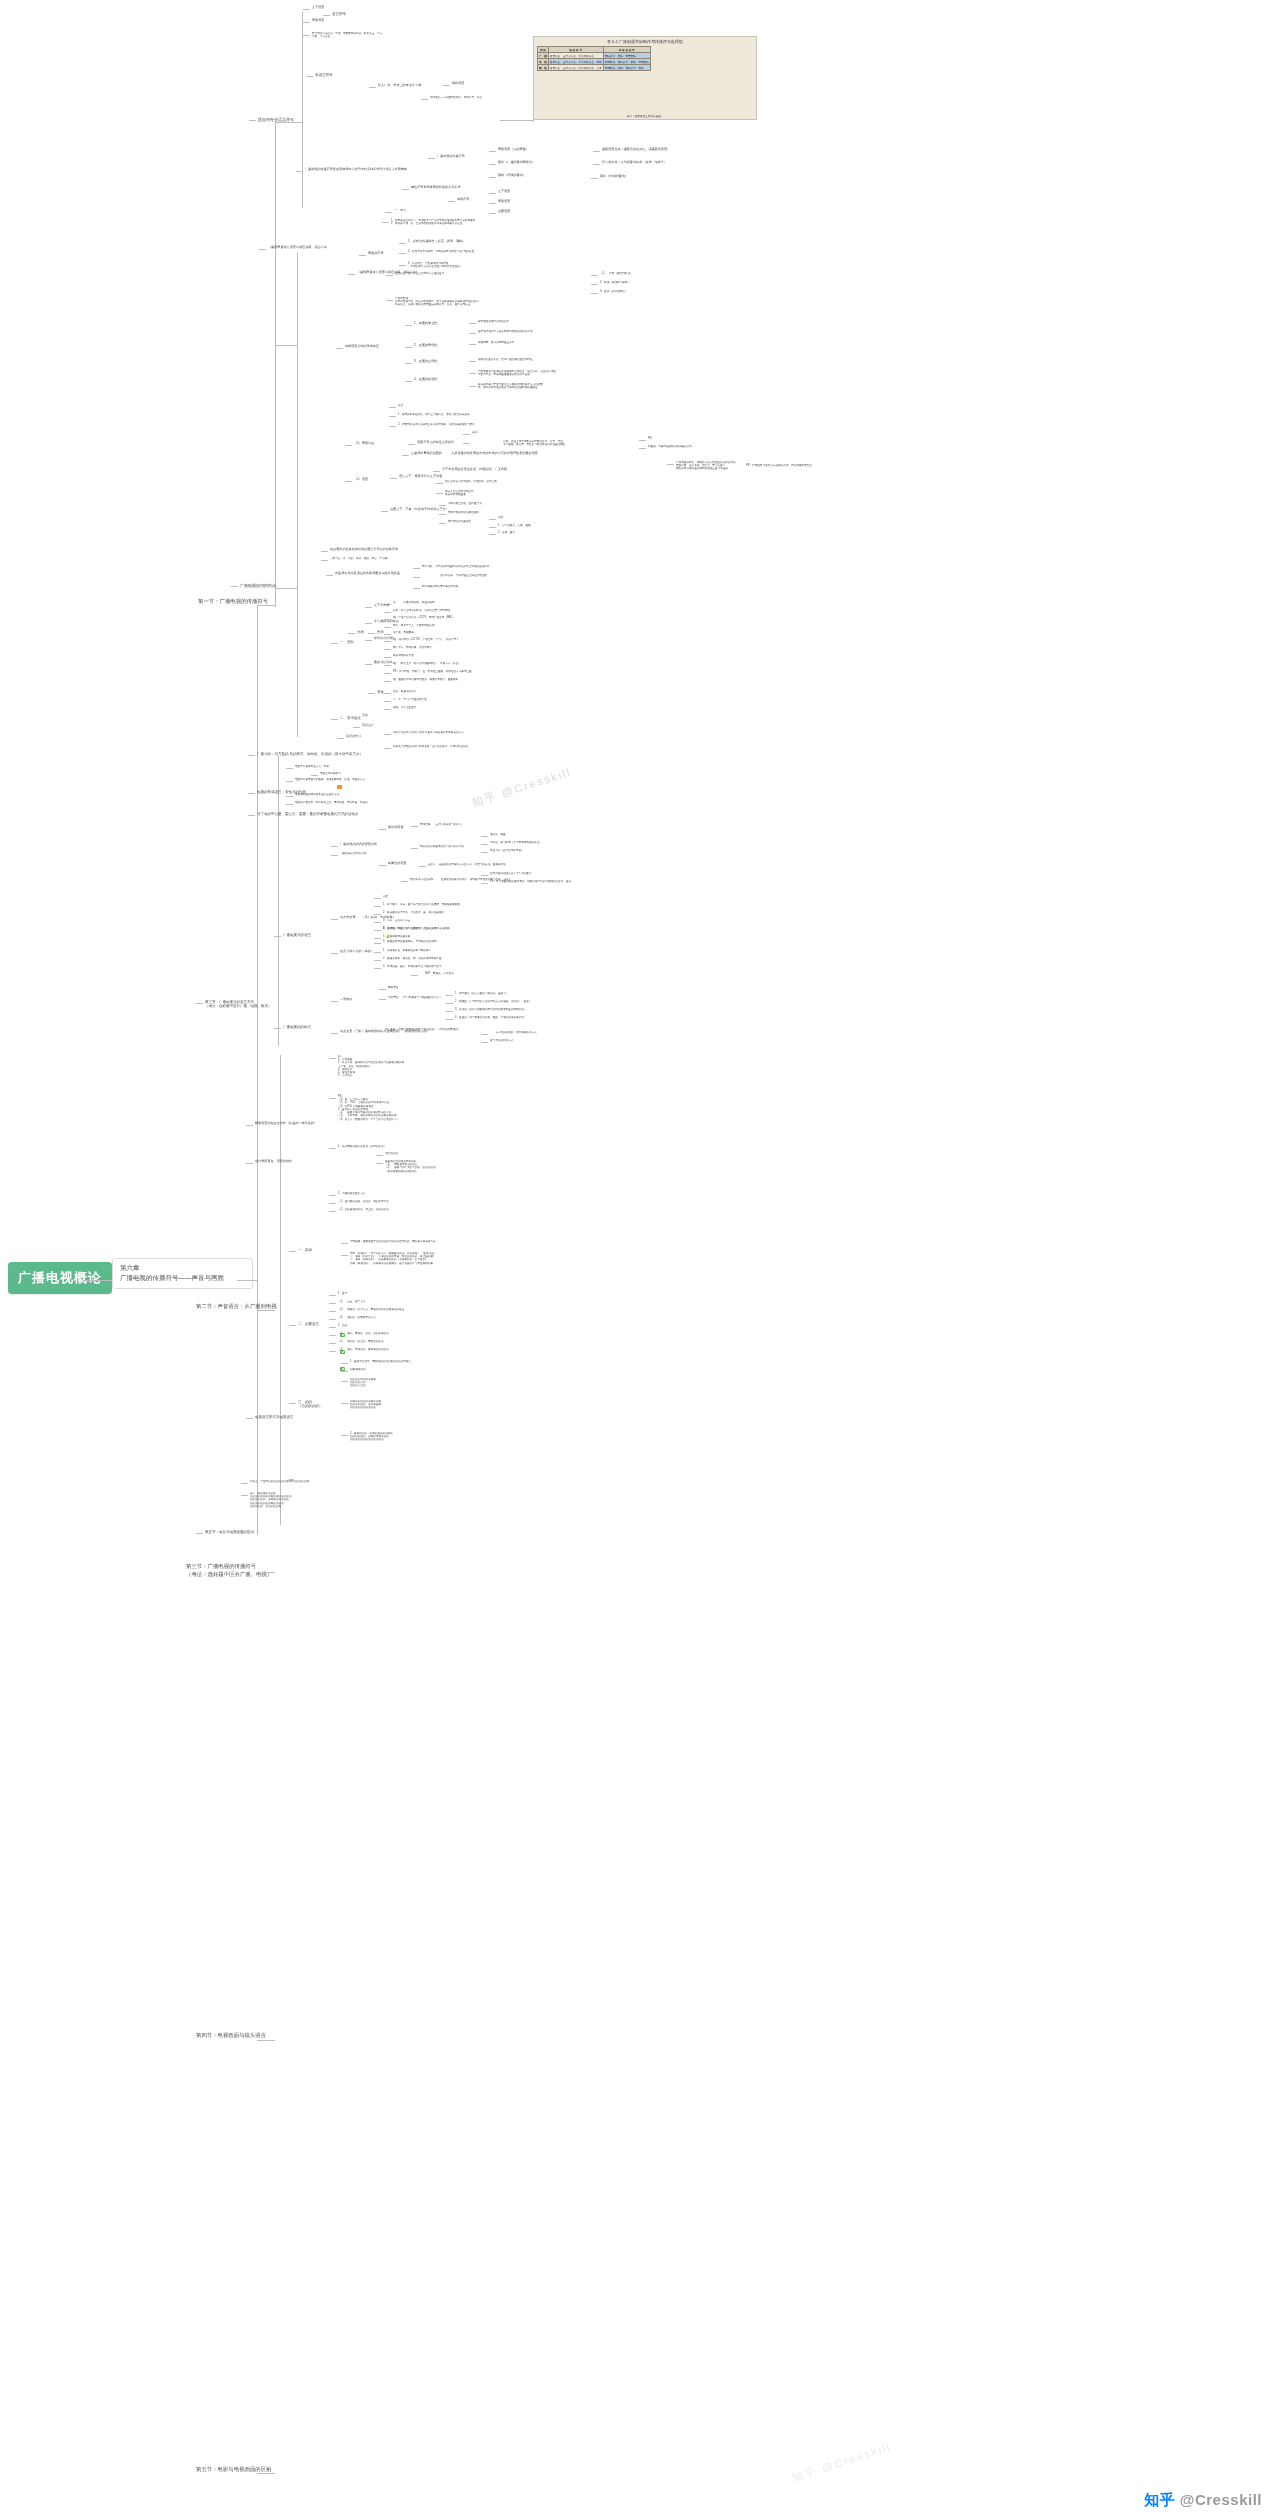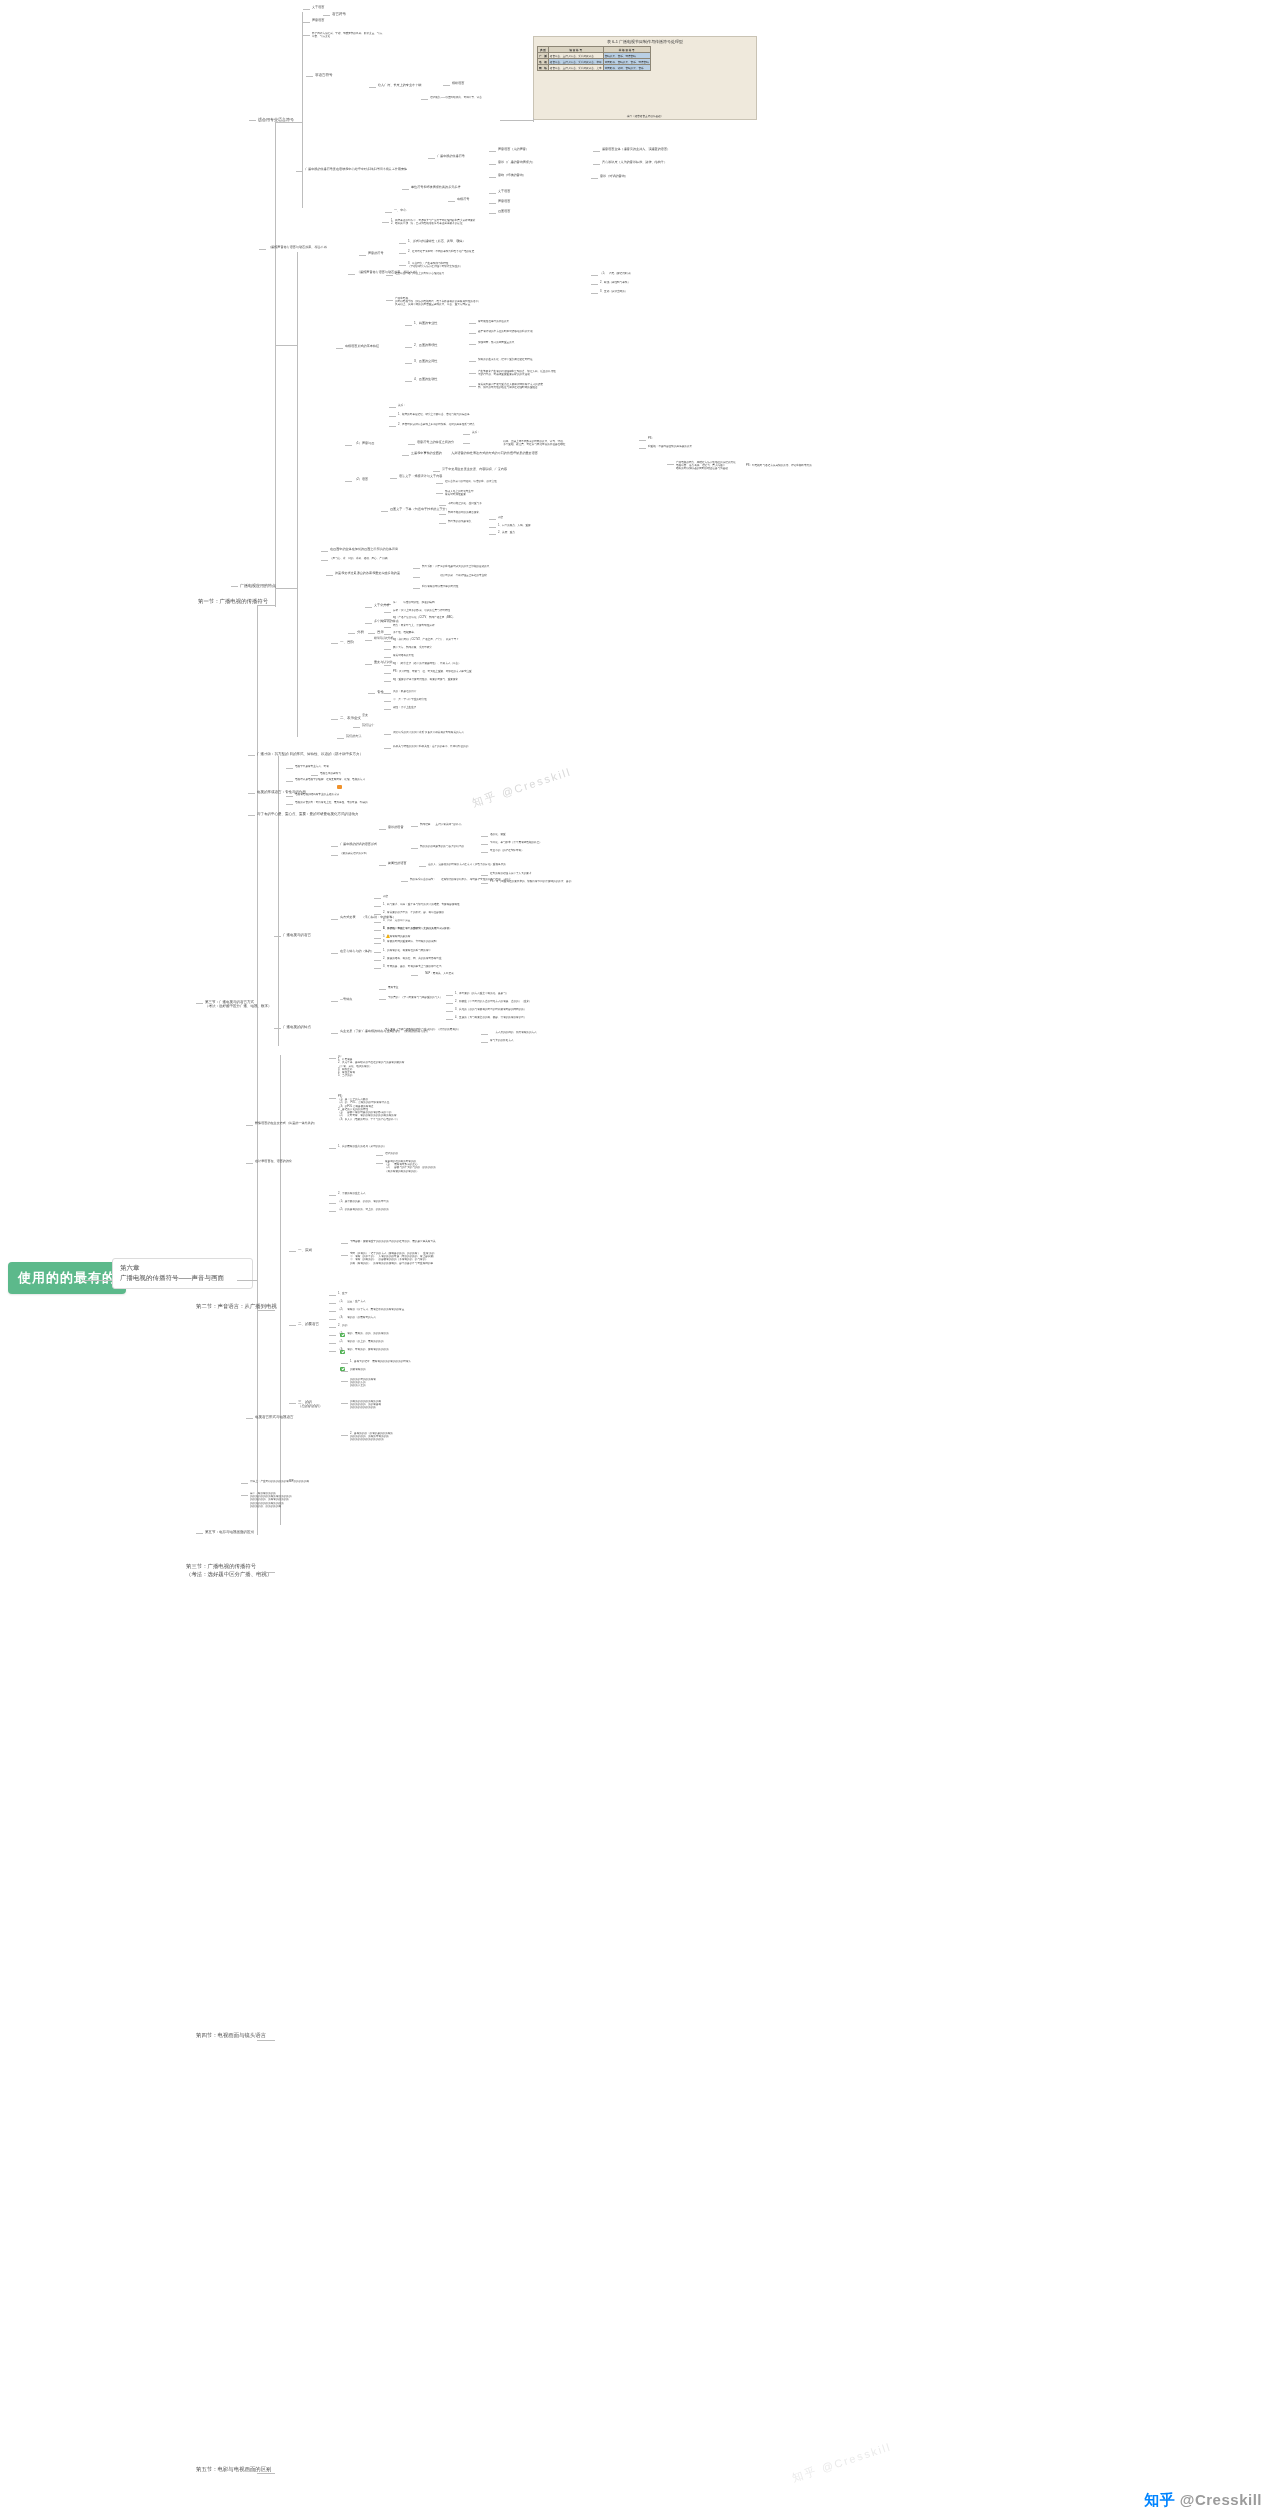--- a/index.html
+++ b/index.html
@@ -110,21 +110,21 @@
     position:absolute;right:18px;bottom:8px;
     font-size:15px;color:#9b9b9b;font-weight:600;letter-spacing:.5px;
   }
   .zhihu .logo{color:#0084ff;font-weight:700;}
 </style>
 </head>
 <body>
 
 <div id="canvas">
 
-  <div class="root" style="left:8px;top:1262px;">使用的的最有的</div>
+  <div class="root" style="left:8px;top:1262px;">广播电视概论</div>
 
   <div class="ln lnh" style="left:82px;top:1280px;width:30px;"></div>
 
   <div class="chapter" style="left:112px;top:1258px;width:125px;">第六章
 广播电视的传播符号——声音与画面</div>
 
   <div class="ln lnh" style="left:237px;top:1280px;width:20px;"></div>
   <div class="ln lnv" style="left:257px;top:605px;height:930px;"></div>
 
   <div class="section" style="left:198px;top:598px;">第一节：广播电视的传播符号</div>

